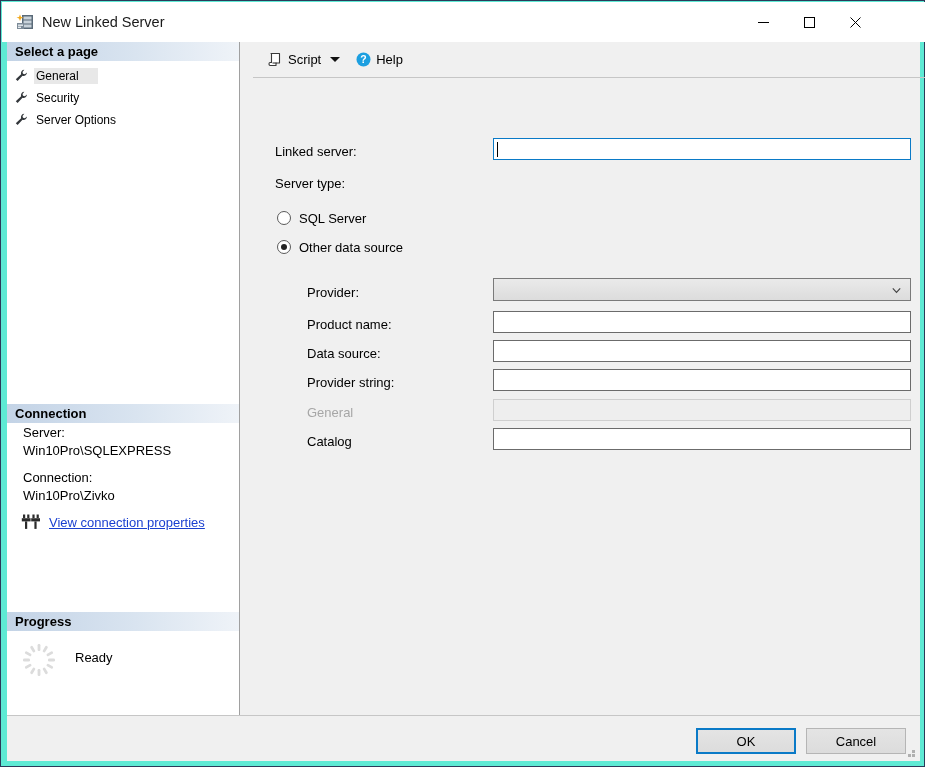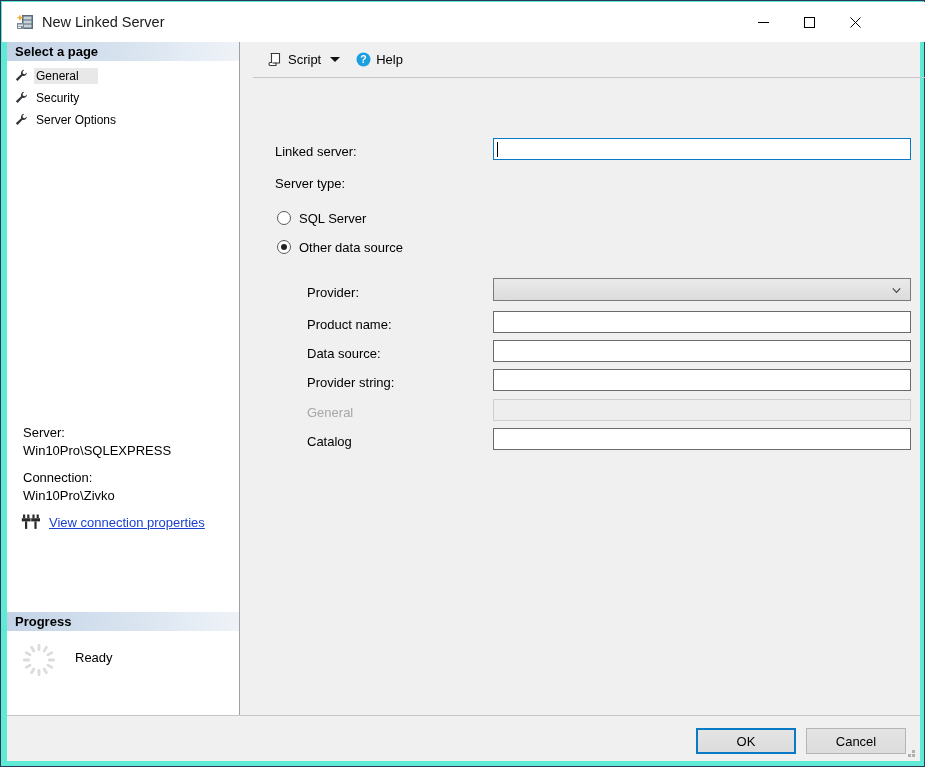--- a/index.html
+++ b/index.html
@@ -397,20 +397,21 @@
         <span class="nav-label">Security</span>
       </div>
 
       <div class="nav-item" style="top:68px;">
         <svg class="wrench" viewBox="0 0 14 13">
           <path d="M9.3 0.8 a3.4 3.4 0 0 0 -3.2 4.5 L0.8 10.2 l1.8 1.8 l4.9 -5.2 a3.4 3.4 0 0 0 4.5 -3.2 l-2.1 1.6 l-1.9 -0.5 l-0.5 -1.8 Z" fill="#33373b"></path>
         </svg>
         <span class="nav-label">Server Options</span>
       </div>
 
+      <div class="section-header" id="hdr-connection">Connection</div>
 
       <div id="conn-body">
         <div class="conn-label" id="conn-server-label">Server:</div>
         <div class="conn-label" id="conn-server-value">Win10Pro\SQLEXPRESS</div>
         <div class="conn-label" id="conn-user-label">Connection:</div>
         <div class="conn-label" id="conn-user-value">Win10Pro\Zivko</div>
 
         <div id="conn-props-row">
           <svg id="conn-props-icon" viewBox="0 0 20 18">
             <rect x="2" y="1.5" width="2.2" height="3.5" fill="#2b2b2b"></rect>

